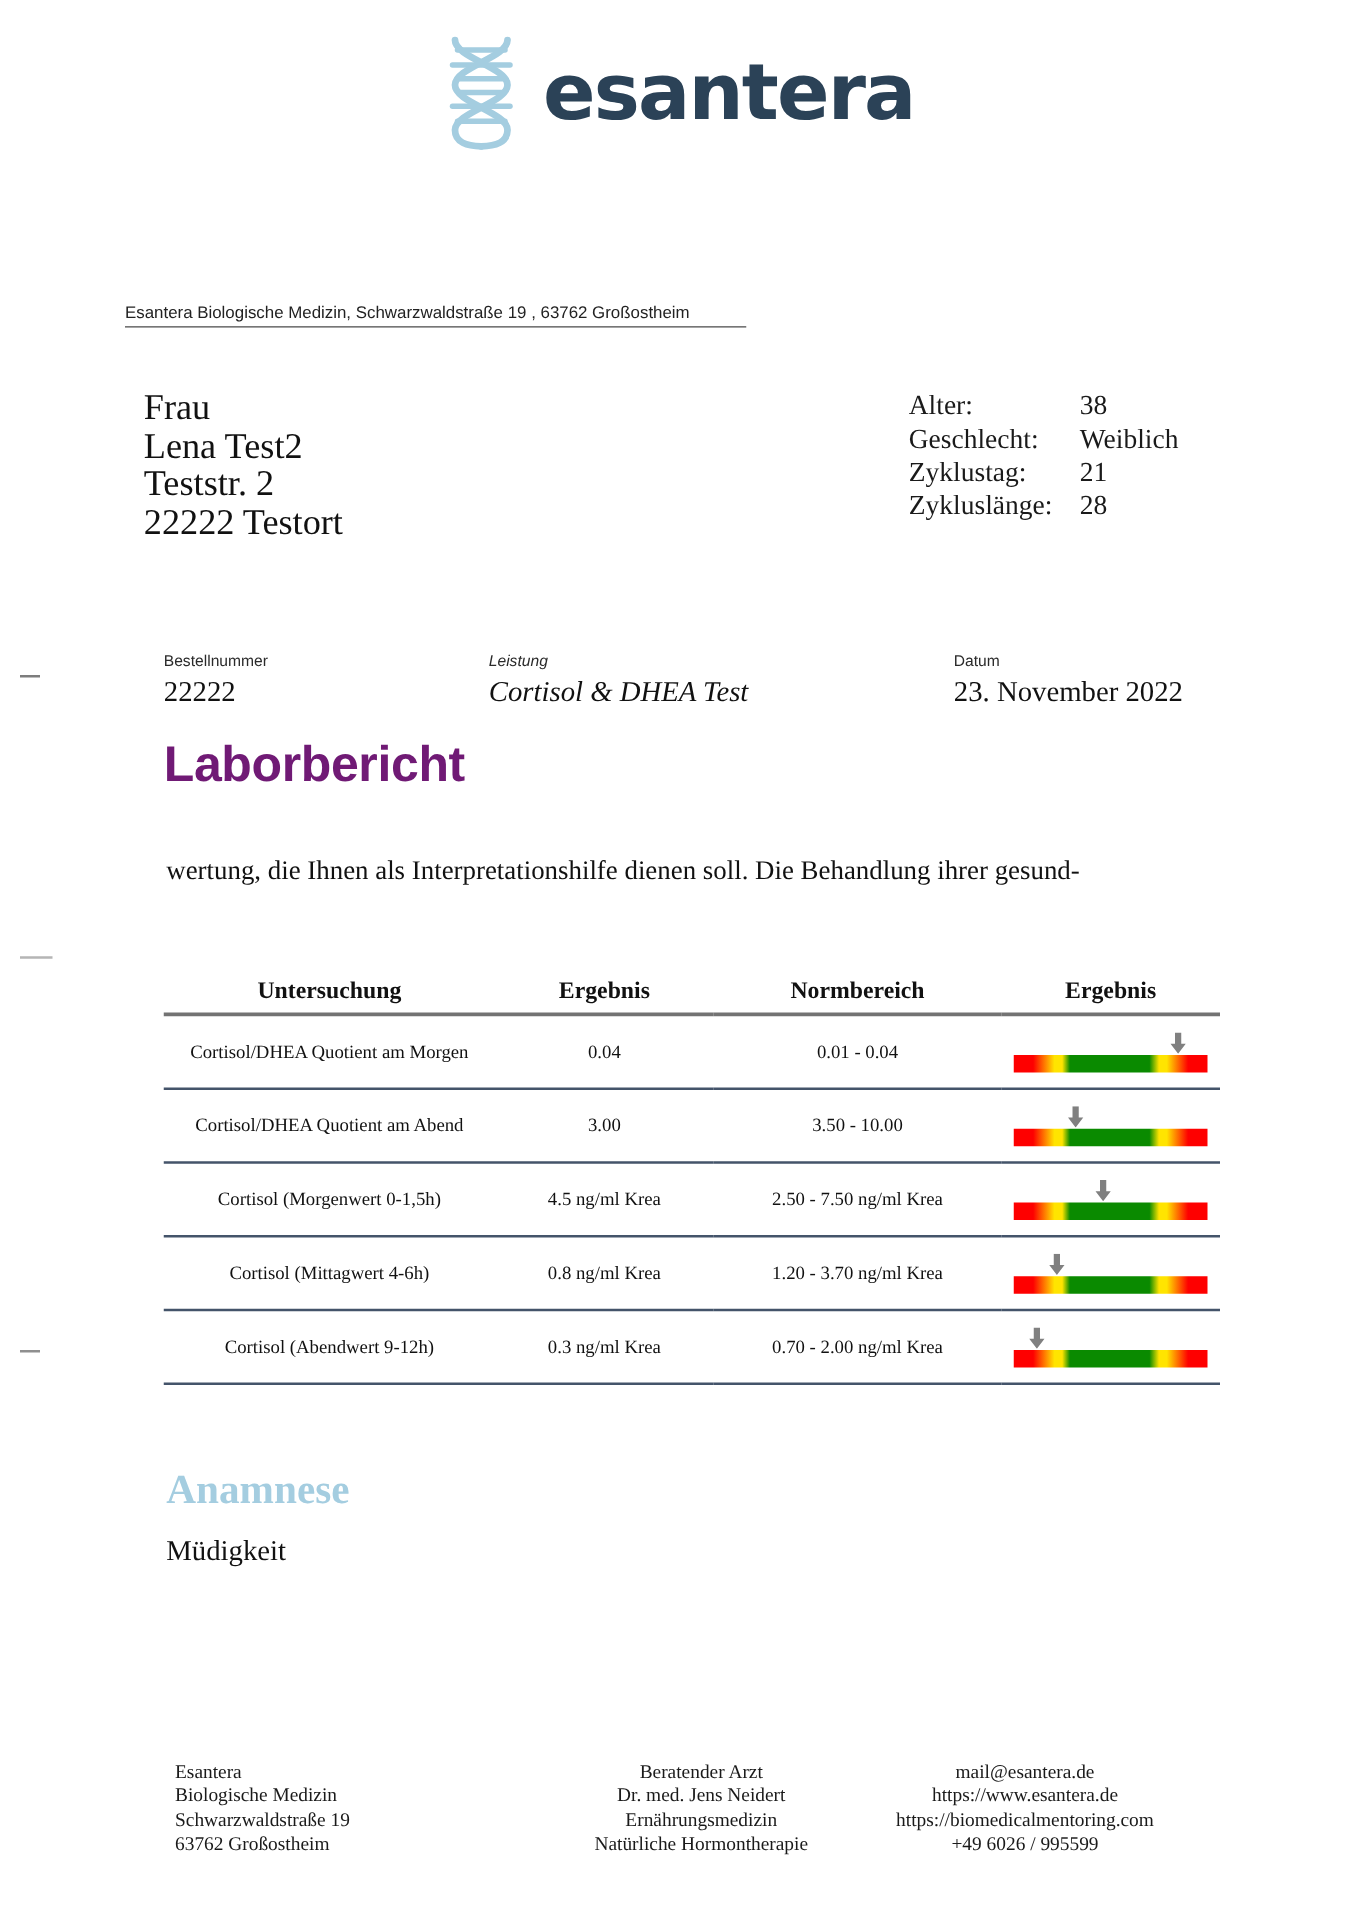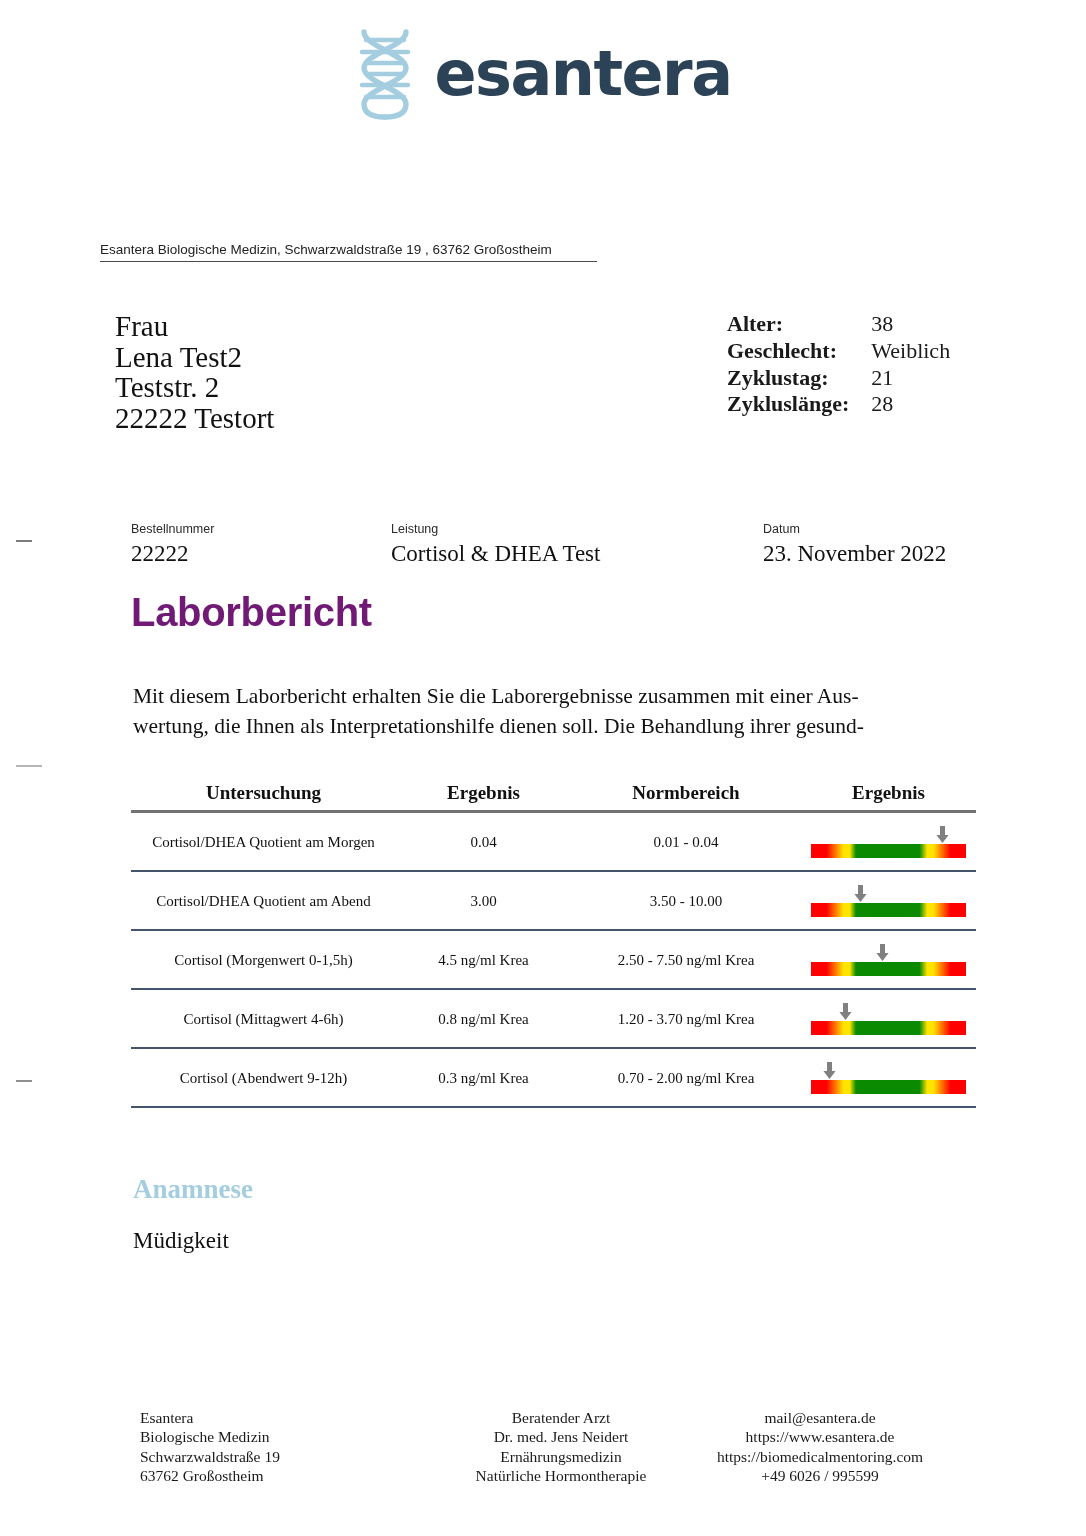--- a/index.html
+++ b/index.html
@@ -64,33 +64,33 @@
   
   .patient-meta {
     position: absolute;
     top: 311px;
     left: 727px;
     font-size: 22px;
     line-height: 26.8px;
   }
   .patient-meta table { border-collapse: collapse; }
   .patient-meta td { padding: 0; vertical-align: baseline; }
-  .pm-label { font-weight: bold; padding-right: 22px !important; white-space: nowrap; margin-left: 33px; }
+  .pm-label { font-weight: normal; padding-right: 22px !important; white-space: nowrap; margin-left: 33px; }
   .pm-value { white-space: nowrap; }
 
   
   .order-info {
     position: absolute;
     top: 522px;
     left: 131px;
     width: 830px;
     display: flex;
   }
   .oi-col-1 { width: 260px; }
-  .oi-col-2 { width: 372px; }
+  .oi-col-2 { width: 372px; font-style: italic; }
   .oi-col-3 { width: 198px; }
   .oi-label {
     font-family: "Liberation Sans", sans-serif;
     font-size: 12.5px;
     color: #2a2a2a;
     margin-bottom: 5px;
   }
   .oi-value {
     font-size: 23px;
     color: #111;
@@ -185,21 +185,21 @@
     height: 17px;
     margin-left: -7.5px;
   }
 
   
   .anamnese-title {
     position: absolute;
     top: 1174px;
     left: 133px;
     font-weight: bold;
-    font-size: 27px;
+    font-size: 33px;
     color: #a4cde0;
   }
   .anamnese-body {
     position: absolute;
     top: 1228px;
     left: 133px;
     font-size: 23px;
     color: #111;
   }
 
@@ -295,21 +295,20 @@
   </div>
   <div class="oi-col-3">
     <div class="oi-label">Datum</div>
     <div class="oi-value">23. November 2022</div>
   </div>
 </div>
 
 <div class="report-title">Laborbericht</div>
 
 <div class="intro">
-  <span>Mit diesem Laborbericht erhalten Sie die Laborergebnisse zusammen mit einer Aus-</span>
   <span>wertung, die Ihnen als Interpretationshilfe dienen soll. Die Behandlung ihrer gesund-</span>
 </div>
 
 <div class="results">
   <table>
     <thead>
       <tr>
         <th class="col-exam">Untersuchung</th>
         <th class="col-result">Ergebnis</th>
         <th class="col-norm">Normbereich</th>

